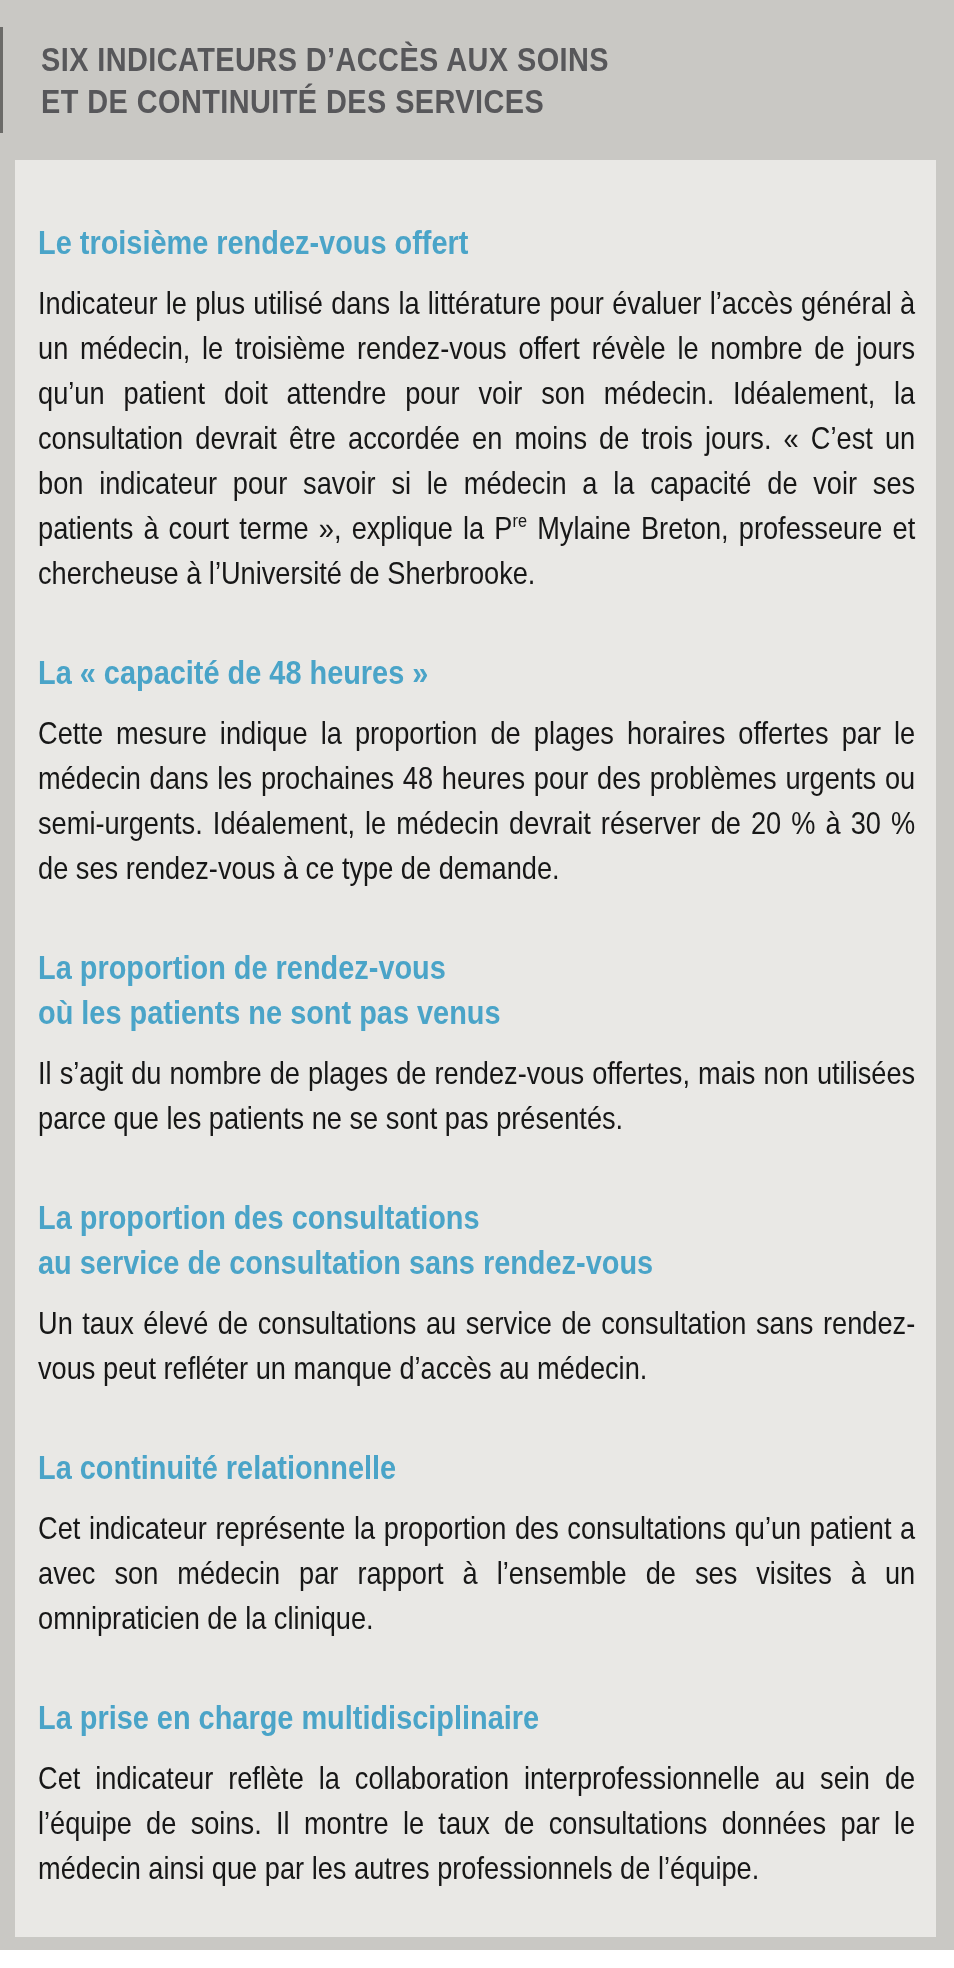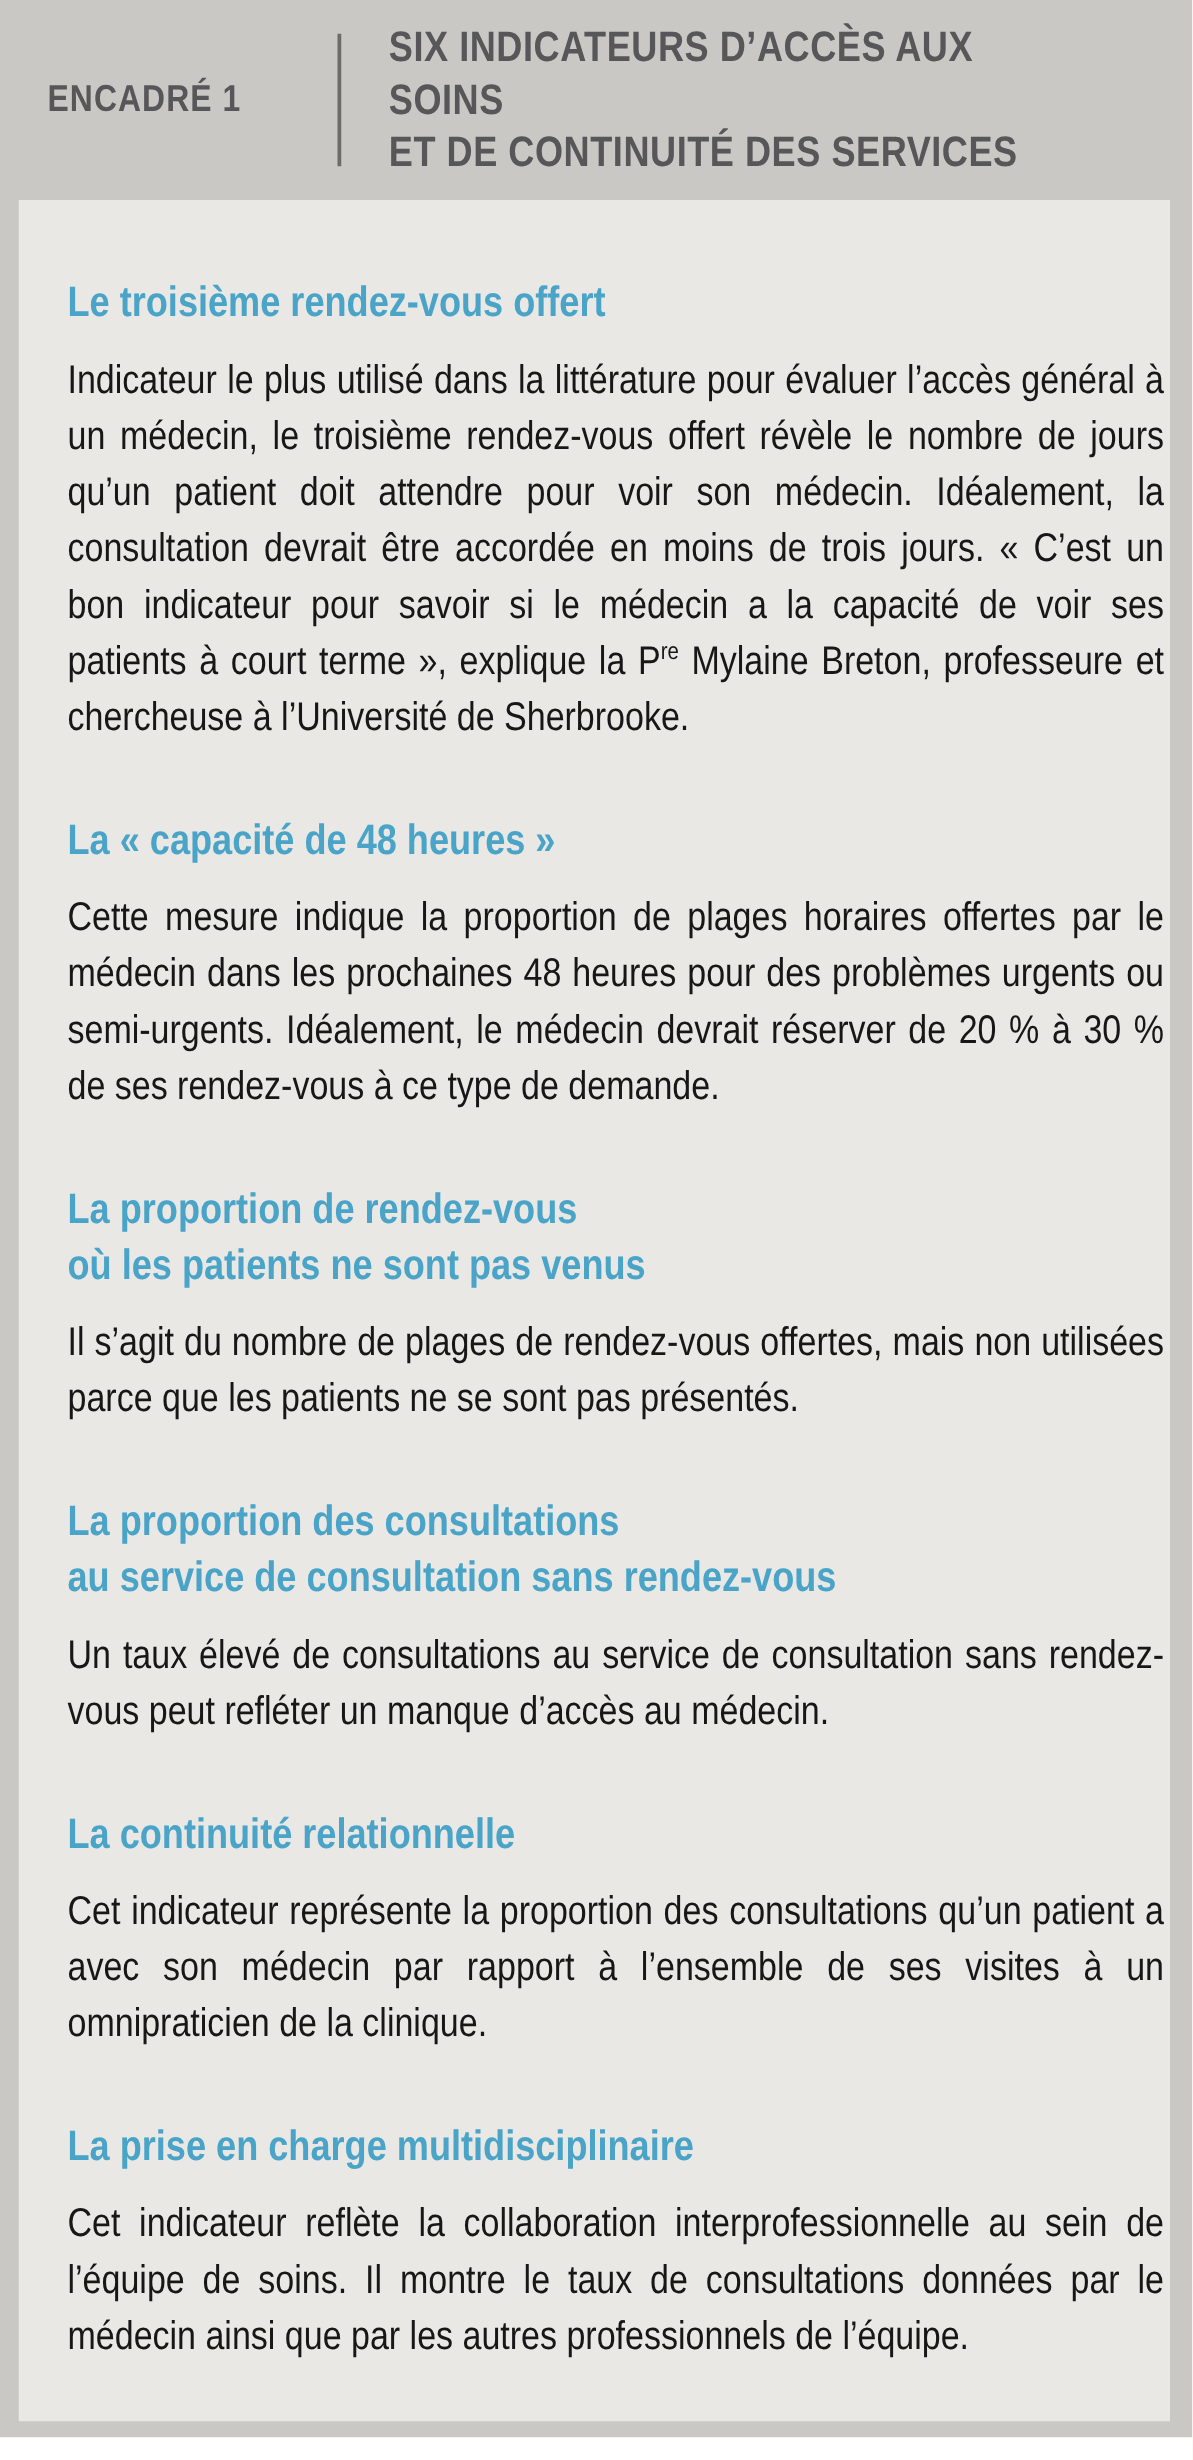--- a/index.html
+++ b/index.html
@@ -70,21 +70,20 @@
     position: absolute;
     left: 15px;
     top: 160px;
     width: 921px;
     height: 1777px;
     background: #e9e8e5;
     overflow: hidden;
   }
   .content {
     padding: 60px 0 0 23px;
-    margin-left: 16px;
   }
   .condensed {
     width: 1032px;
     transform: scaleX(0.85);
     transform-origin: 0 0;
   }
   .section {
     margin-top: 54px;
   }
   .section:first-child {
@@ -118,23 +117,20 @@
     background: #ffffff;
   }
 </style>
 </head>
 <body>
 
 <div class="page">
   <div class="outer-box">
 
     <div class="header">
-      <div class="encadre-label-wrap">
-        <span class="encadre-label">ENCADRÉ 1</span>
-      </div>
       <div class="header-divider"></div>
       <div class="encadre-title">SIX INDICATEURS D’ACCÈS AUX SOINS
 ET DE CONTINUITÉ DES SERVICES</div>
     </div>
 
     <div class="inner-box">
       <div class="content">
         <div class="condensed">
 
           <div class="section">

